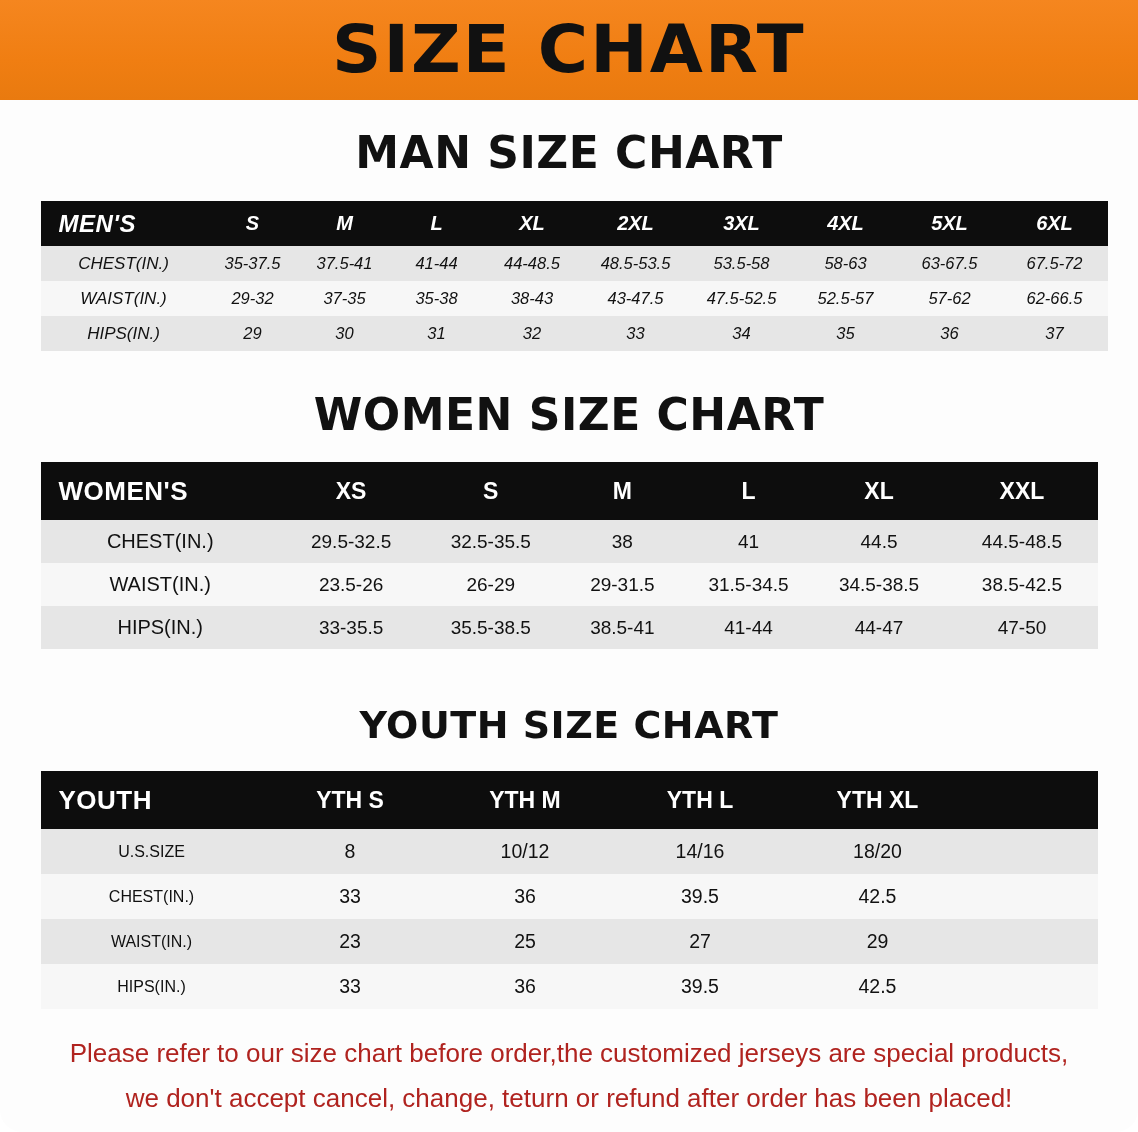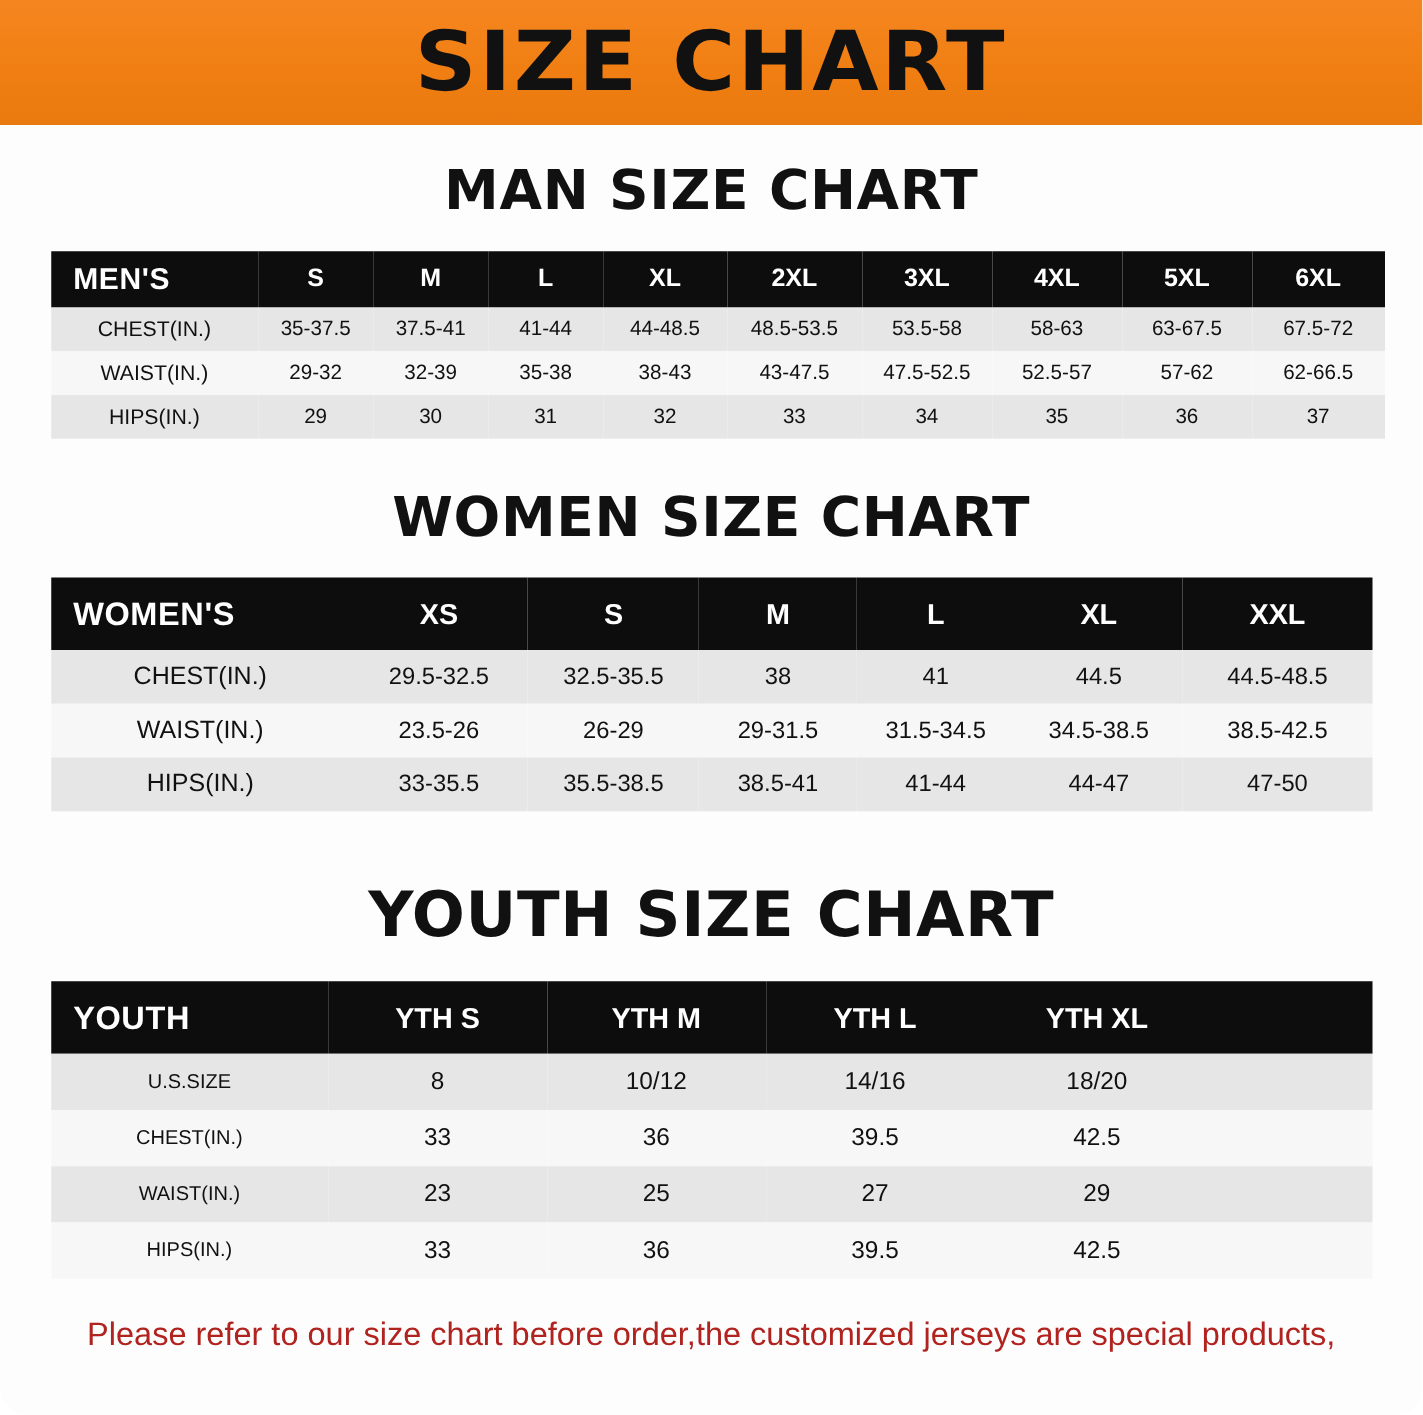--- a/index.html
+++ b/index.html
@@ -44,21 +44,21 @@
   .section-title {
     text-align: center;
     font-family: "DejaVu Sans", sans-serif;
     font-weight: bold;
     font-size: 44px;
     letter-spacing: 0.5px;
     color: #111;
   }
   .man-title { margin-top: 27px; }
   .women-title { margin-top: 38px; }
-  .youth-title { margin-top: 54px; font-size: 50px; }
+  .youth-title { margin-top: 54px; font-size: 38px; }
 
   
   .table-wrap {
     margin: 0 auto;
     width: 1057px;
   }
   table {
     border-collapse: collapse;
     width: 100%;
     table-layout: fixed;
@@ -77,21 +77,21 @@
     color: #ffffff;
   }
   .row-label {
     text-align: center;
     font-weight: normal;
   }
   .stripe-a { background: #e6e6e6; }
   .stripe-b { background: #f7f7f7; }
 
   
-  #men-table td { height: 35px; font-size: 16.5px; }
+  #men-table td { height: 35px; font-size: 16.5px; font-style: italic; }
   #men-table .hdr-row td { height: 45px; font-size: 20px; }
   #men-table .hdr-row td.corner {
     text-align: left;
     padding-left: 18px;
     font-size: 24px;
     letter-spacing: 0.5px;
   }
   #men-table td.row-label { font-size: 17px; }
 
   
@@ -177,21 +177,21 @@
         <td>44-48.5</td>
         <td>48.5-53.5</td>
         <td>53.5-58</td>
         <td>58-63</td>
         <td>63-67.5</td>
         <td>67.5-72</td>
       </tr>
       <tr class="stripe-b">
         <td class="row-label">WAIST(IN.)</td>
         <td>29-32</td>
-        <td>32-39</td>
+        <td>37-35</td>
         <td>35-38</td>
         <td>38-43</td>
         <td>43-47.5</td>
         <td>47.5-52.5</td>
         <td>52.5-57</td>
         <td>57-62</td>
         <td>62-66.5</td>
       </tr>
       <tr class="stripe-a">
         <td class="row-label">HIPS(IN.)</td>
@@ -313,15 +313,16 @@
         <td>39.5</td>
         <td>42.5</td>
         <td></td>
       </tr>
     </tbody>
       </table>
   </div>
 
   <div class="note">
     <div>Please refer to our size chart before order,the customized jerseys are special products,</div>
+    <div>we don't accept cancel, change, teturn or refund after order has been placed!</div>
   </div>
 
 </div>
 
 </body></html>

